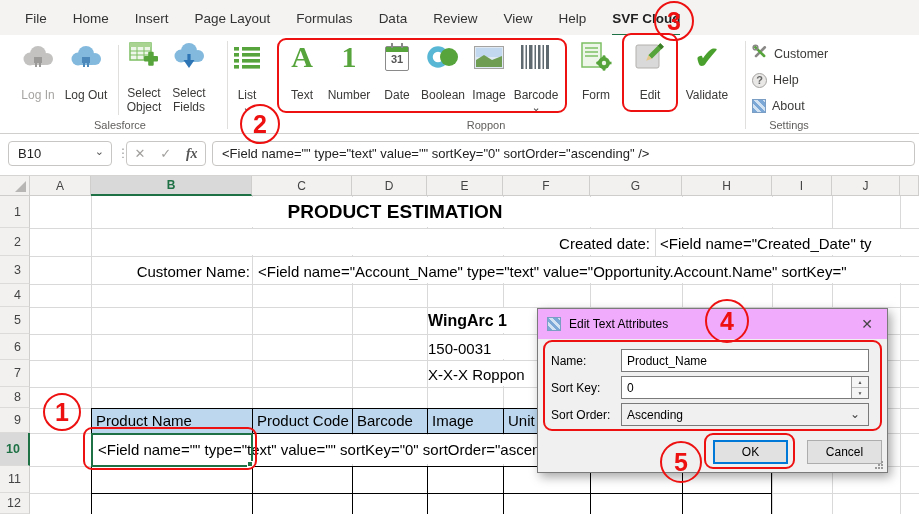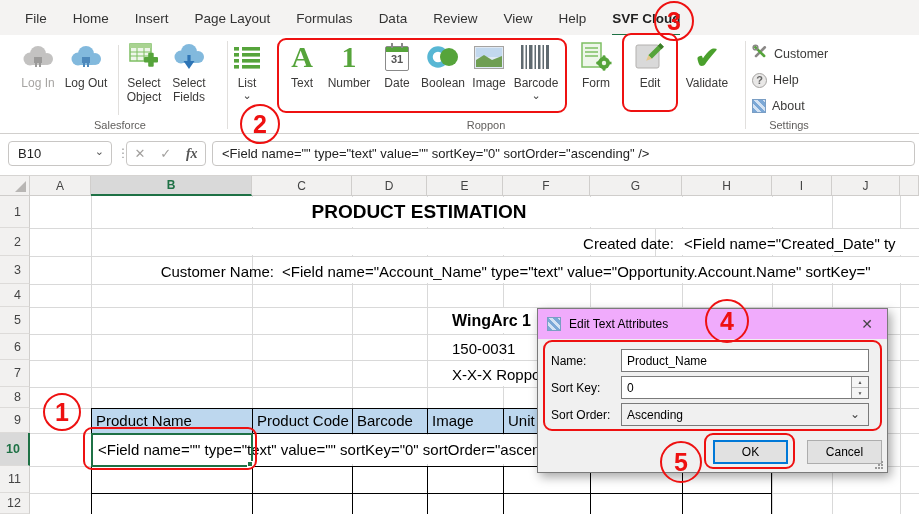--- a/index.html
+++ b/index.html
@@ -13,21 +13,21 @@
   .tab{padding:0 13px;font-size:13.5px;color:#333;height:35px;display:flex;align-items:center;cursor:default;}
   .tab>span{display:inline-block;line-height:30px;border-bottom:3px solid transparent;margin-top:6px;}
   .tab.active>span{border-bottom-color:#1e7145;font-weight:bold;color:#222;}
 
   
   #ribbon{left:0;top:35px;width:919px;height:99px;background:#fff;border-bottom:1px solid #d1cfcd;}
   .gsep{position:absolute;top:6px;width:1px;height:88px;background:#e1dfdd;}
   .glabel{position:absolute;top:84px;font-size:11px;color:#605e5c;text-align:center;}
   .rbtn{position:absolute;top:5px;height:74px;display:flex;flex-direction:column;align-items:center;justify-content:flex-start;}
   .ric{height:34px;display:flex;align-items:center;justify-content:center;}
-  .rlab{font-size:12px;color:#3b3a39;text-align:center;line-height:14px;margin-top:2px;}
+  .rlab{font-size:12px;color:#3b3a39;text-align:center;line-height:14px;margin-top:14px;}
   .rlab.dis{color:#a6a4a2;}
   .chev{font-size:11px;color:#444;line-height:8px;margin-top:1px;}
   .greenA{font-family:"Liberation Serif",serif;font-weight:bold;color:#56a43b;font-size:30px;line-height:30px;}
   .smallbtn{position:absolute;left:752px;height:20px;display:flex;align-items:center;gap:6px;}
   .smallbtn .slab{font-size:12.5px;color:#3b3a39;}
   .cal{width:24px;height:25px;border:1.5px solid #8a8a8a;border-radius:2px;background:#fff;position:relative;margin-top:3px;}
   .cal .bar{position:absolute;left:0;top:0;width:100%;height:5px;background:#56a43b;}
   .cal .d31{position:absolute;left:0;top:6px;width:100%;text-align:center;font-size:11px;font-weight:bold;color:#555;}
   .cal .ring{position:absolute;top:-4px;width:2px;height:5px;background:#8a8a8a;}
   .qcirc{width:15px;height:15px;border-radius:50%;background:#e9e8e7;border:1px solid #a5a3a1;color:#666;
@@ -76,21 +76,21 @@
     linear-gradient(#d9d9d9,#d9d9d9) 0 111px/100% 1px no-repeat,
     linear-gradient(#d9d9d9,#d9d9d9) 0 138px/100% 1px no-repeat,
     linear-gradient(#d9d9d9,#d9d9d9) 0 164px/100% 1px no-repeat,
     linear-gradient(#d9d9d9,#d9d9d9) 0 191px/100% 1px no-repeat,
     linear-gradient(#d9d9d9,#d9d9d9) 0 212px/100% 1px no-repeat,
     linear-gradient(#d9d9d9,#d9d9d9) 0 237px/100% 1px no-repeat,
     linear-gradient(#d9d9d9,#d9d9d9) 0 270px/100% 1px no-repeat,
     linear-gradient(#d9d9d9,#d9d9d9) 0 297px/100% 1px no-repeat,
     #fff;}
   .patch{position:absolute;background:#fff;}
-  .celltxt{position:absolute;font-size:15px;color:#000;white-space:nowrap;display:flex;align-items:center;margin-left:24px;}
+  .celltxt{position:absolute;font-size:15px;color:#000;white-space:nowrap;display:flex;align-items:center;}
 
   
   #bluerow{left:91px;top:408px;width:681px;height:25px;background:#bdd7ee;}
   #bluerow .th{position:absolute;top:0;height:25px;display:flex;align-items:center;padding-left:5px;font-size:15px;color:#000;white-space:nowrap;}
   #tablelines{left:91px;top:408px;width:681px;height:106px;pointer-events:none;background:
     linear-gradient(#000,#000) 0 0/100% 1px no-repeat,
     linear-gradient(#000,#000) 0 25px/100% 1px no-repeat,
     linear-gradient(#000,#000) 0 58px/100% 1px no-repeat,
     linear-gradient(#000,#000) 0 85px/100% 1px no-repeat,
     linear-gradient(#000,#000) 0 0/1px 100% no-repeat,

